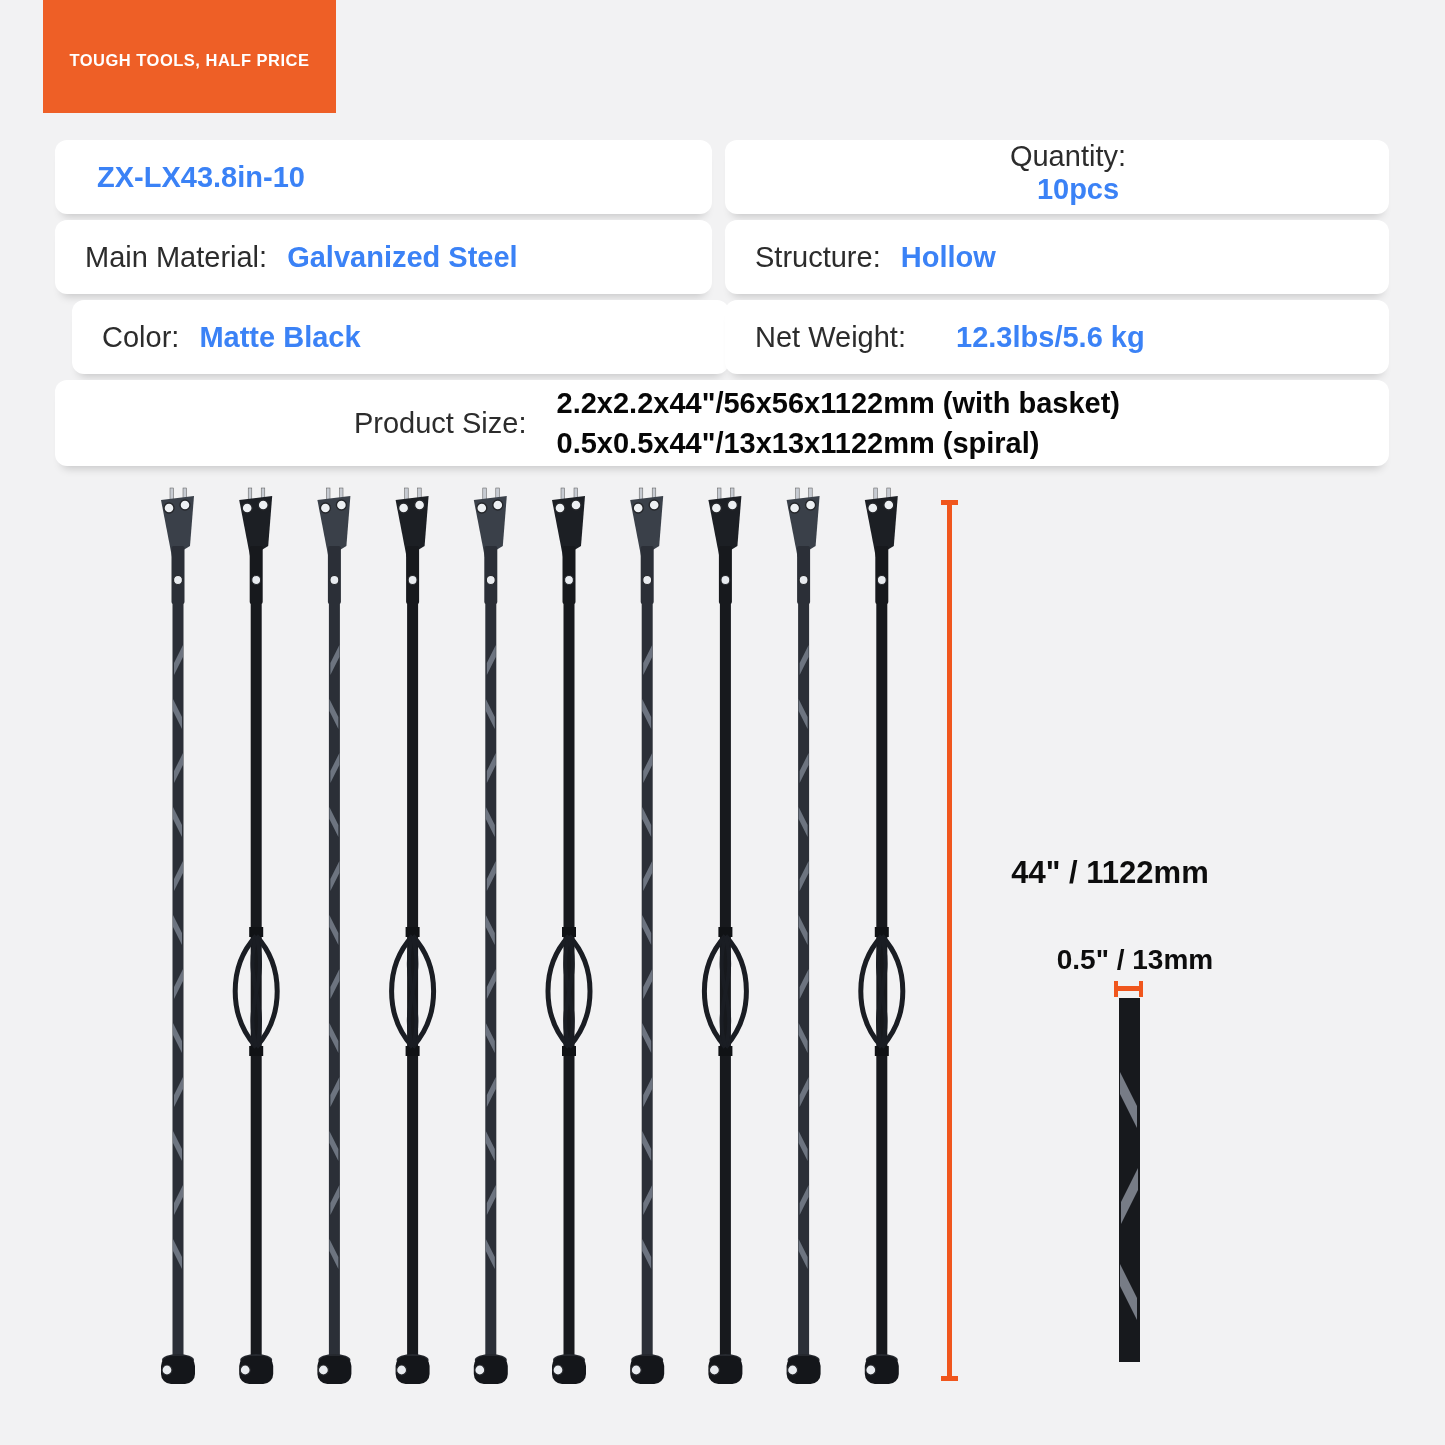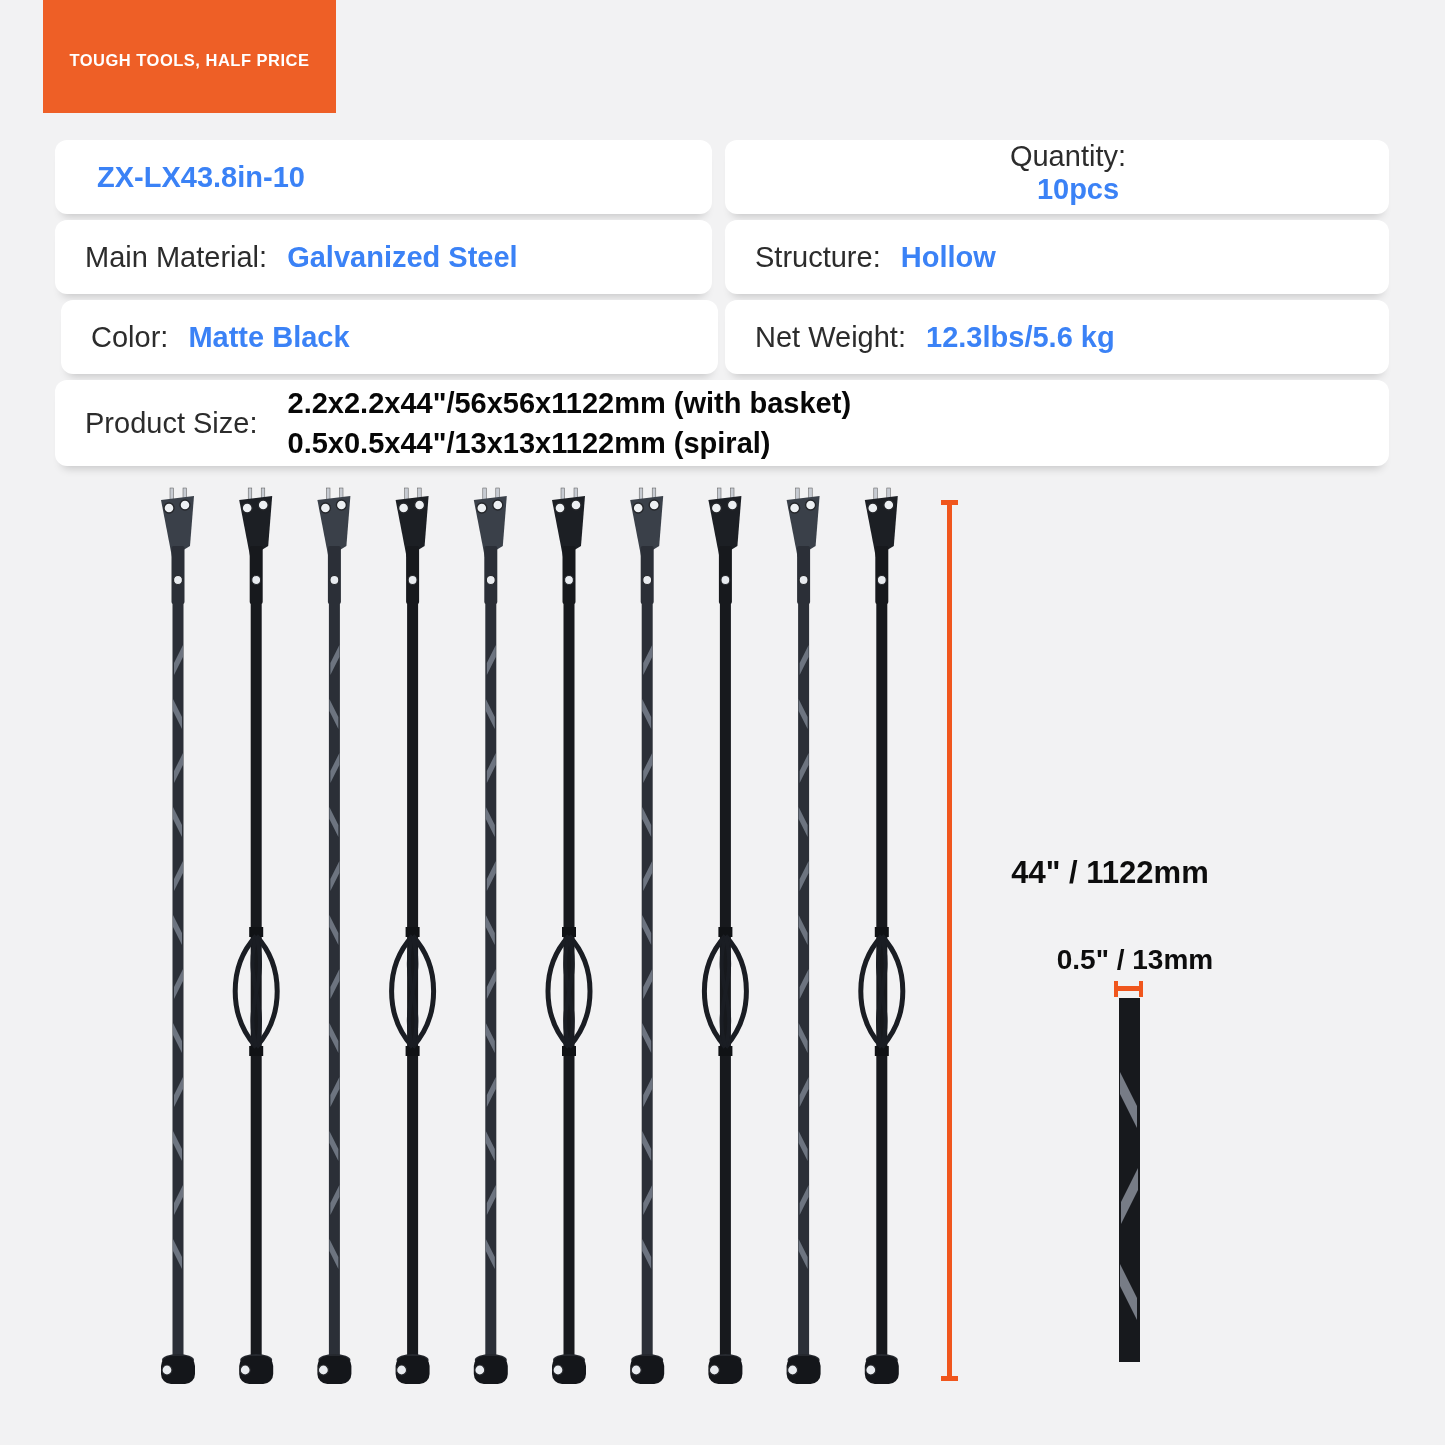--- a/index.html
+++ b/index.html
@@ -27,23 +27,23 @@
     display:flex;align-items:center;
     padding-left:30px;box-sizing:border-box;
     font-size:29px;color:#2c2c2c;
   }
   .card .lbl{font-weight:400;white-space:pre;}
   .card .val{font-weight:700;color:#3b82f6;margin-left:12px;white-space:pre;}
   .c1L{left:55px;top:140px;width:657px;height:74px;}
   .c1R{left:725px;top:140px;width:664px;height:74px;flex-direction:column;}
   .c2L{left:55px;top:220px;width:657px;height:74px;}
   .c2R{left:725px;top:220px;width:664px;height:74px;}
-  .c3L{left:61px;top:300px;width:657px;height:74px;}
-  .c3R{left:725px;top:300px;width:664px;height:74px;}
-  .c4{left:55px;top:380px;width:1334px;height:86px;}
+  .c3L{left:72px;top:300px;width:657px;height:74px;}
+  .c3R{left:725px;top:300px;width:664px;height:74px;gap:30px;}
+  .c4{left:55px;top:380px;width:1334px;height:86px;justify-content:center;}
   .size-vals{margin-left:22px;display:flex;flex-direction:column;gap:2px;}
   .size-vals .val{margin-left:0;font-weight:700;color:#070707;line-height:38px;}
   
   #product-svg{position:absolute;left:0;top:0;}
   .dim-label{
     position:absolute;font-weight:700;color:#0d0d0d;text-align:center;
   }
   .dim-h{left:985px;top:855px;width:250px;font-size:31px;}
   .dim-w{left:1015px;top:944px;width:240px;font-size:28px;}
 </style>

